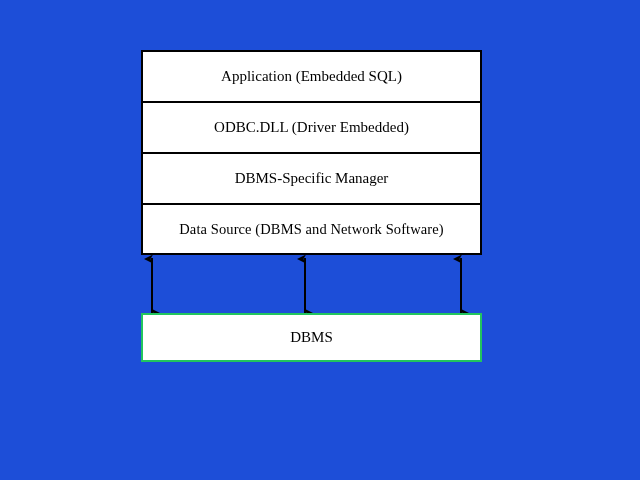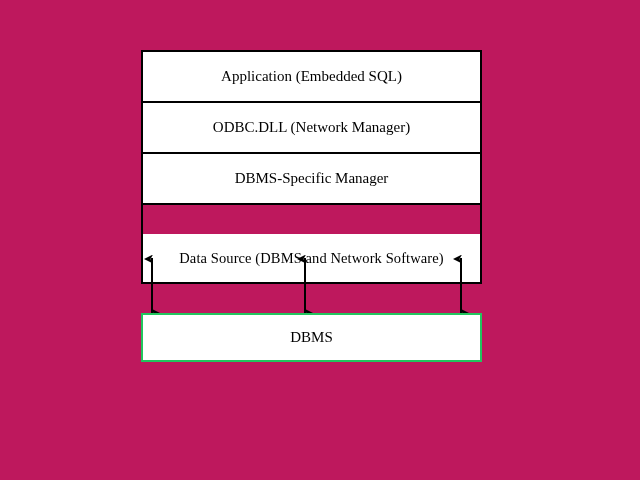--- a/index.html
+++ b/index.html
@@ -5,21 +5,21 @@
 <style>
   html, body {
     margin: 0;
     padding: 0;
     background: #ffffff;
   }
   #canvas {
     position: relative;
     width: 640px;
     height: 480px;
-    background: #be185d;
+    background: #1d4ed8;
     overflow: hidden;
     font-family: "Liberation Serif", "DejaVu Serif", serif;
   }
 
   
   .stack {
     position: absolute;
     left: 141px;
     top: 50px;
     width: 337px;          
@@ -34,21 +34,20 @@
     font-size: 15px;
     white-space: nowrap;
     overflow: hidden;
     border-bottom: 2px solid #000000;
     background: #ffffff;
   }
   .layer.last {
     border-bottom: none;
     height: 48px;
     line-height: 48px;
-    margin-top: 29px;
   }
   .layer.wide-text {
     font-size: 14.5px;
     letter-spacing: 0.1px;
   }
 
   
   .dbms-box {
     position: absolute;
     left: 141px;
@@ -77,21 +76,21 @@
     pointer-events: none;
   }
 </style>
 </head>
 <body>
 
 <div id="canvas">
 
   <div class="stack">
     <div class="layer">Application (Embedded SQL)</div>
-    <div class="layer">ODBC.DLL (Network Manager)</div>
+    <div class="layer">ODBC.DLL (Driver Embedded)</div>
     <div class="layer">DBMS-Specific Manager</div>
     <div class="layer last wide-text">Data Source (DBMS and Network Software)</div>
   </div>
 
   <svg class="arrows" width="640" height="480" viewBox="0 0 640 480" xmlns="http://www.w3.org/2000/svg">
     <defs>
       <marker id="arrowhead-up" markerWidth="9" markerHeight="9" refX="4.5" refY="8" orient="auto" markerUnits="userSpaceOnUse">
         <path d="M4.5,0 L9,9 L4.5,6.5 L0,9 Z" fill="#000000"></path>
       </marker>
       <marker id="arrowhead-down" markerWidth="9" markerHeight="9" refX="4.5" refY="8" orient="auto" markerUnits="userSpaceOnUse">

